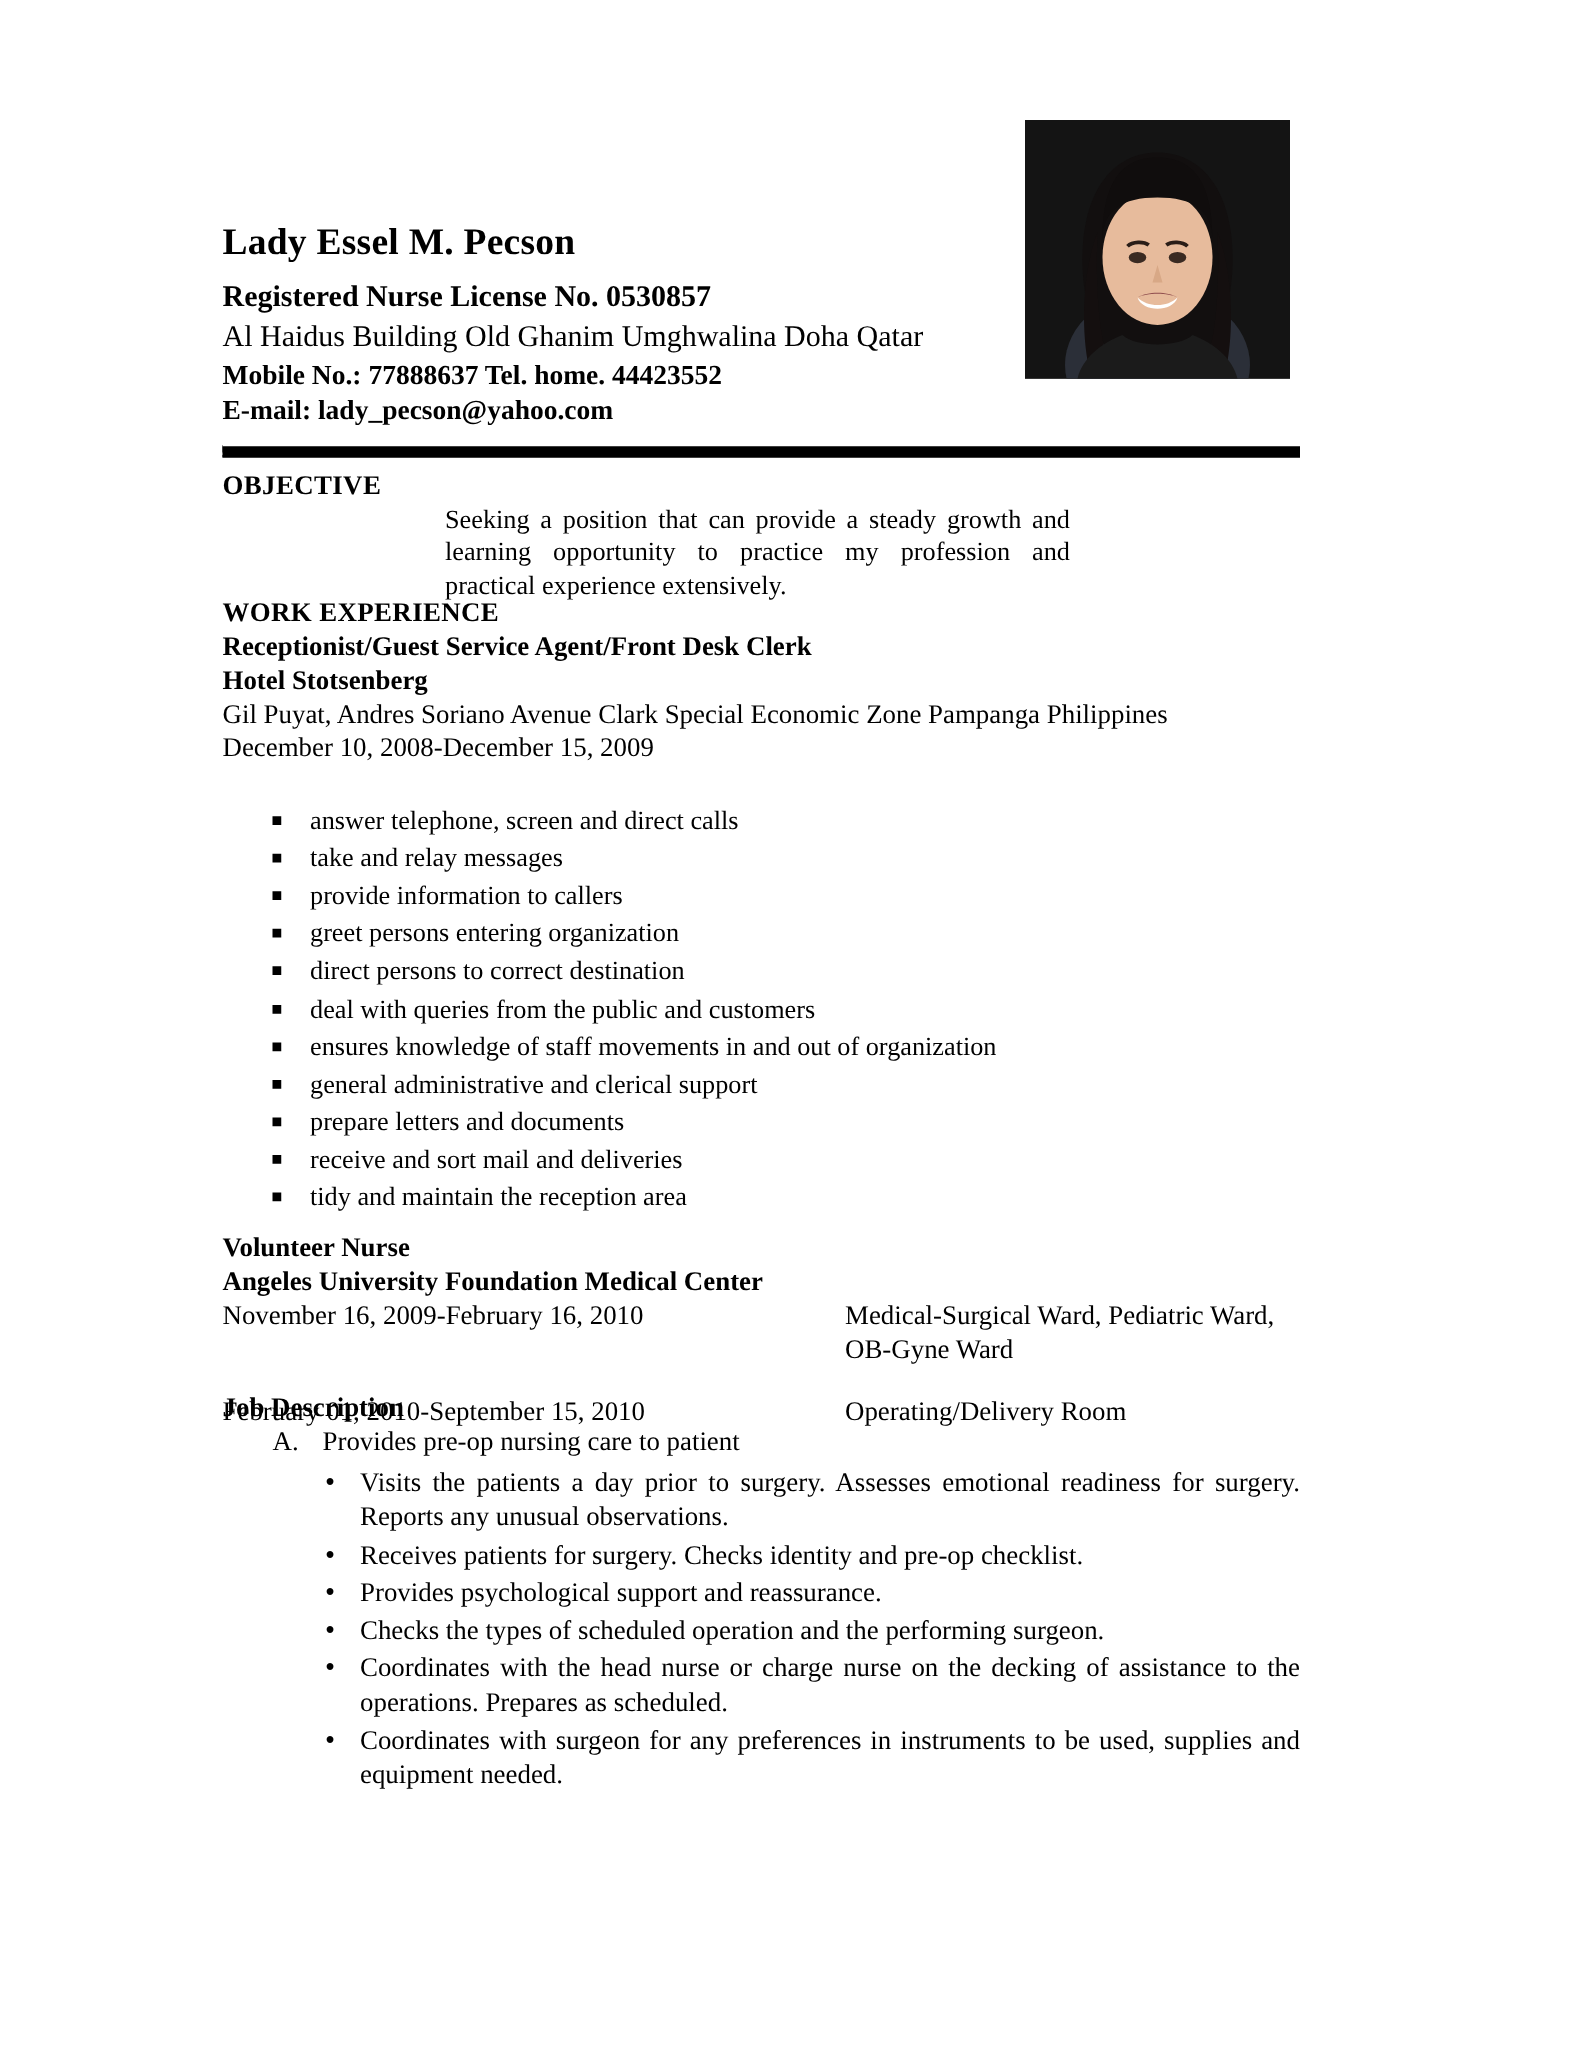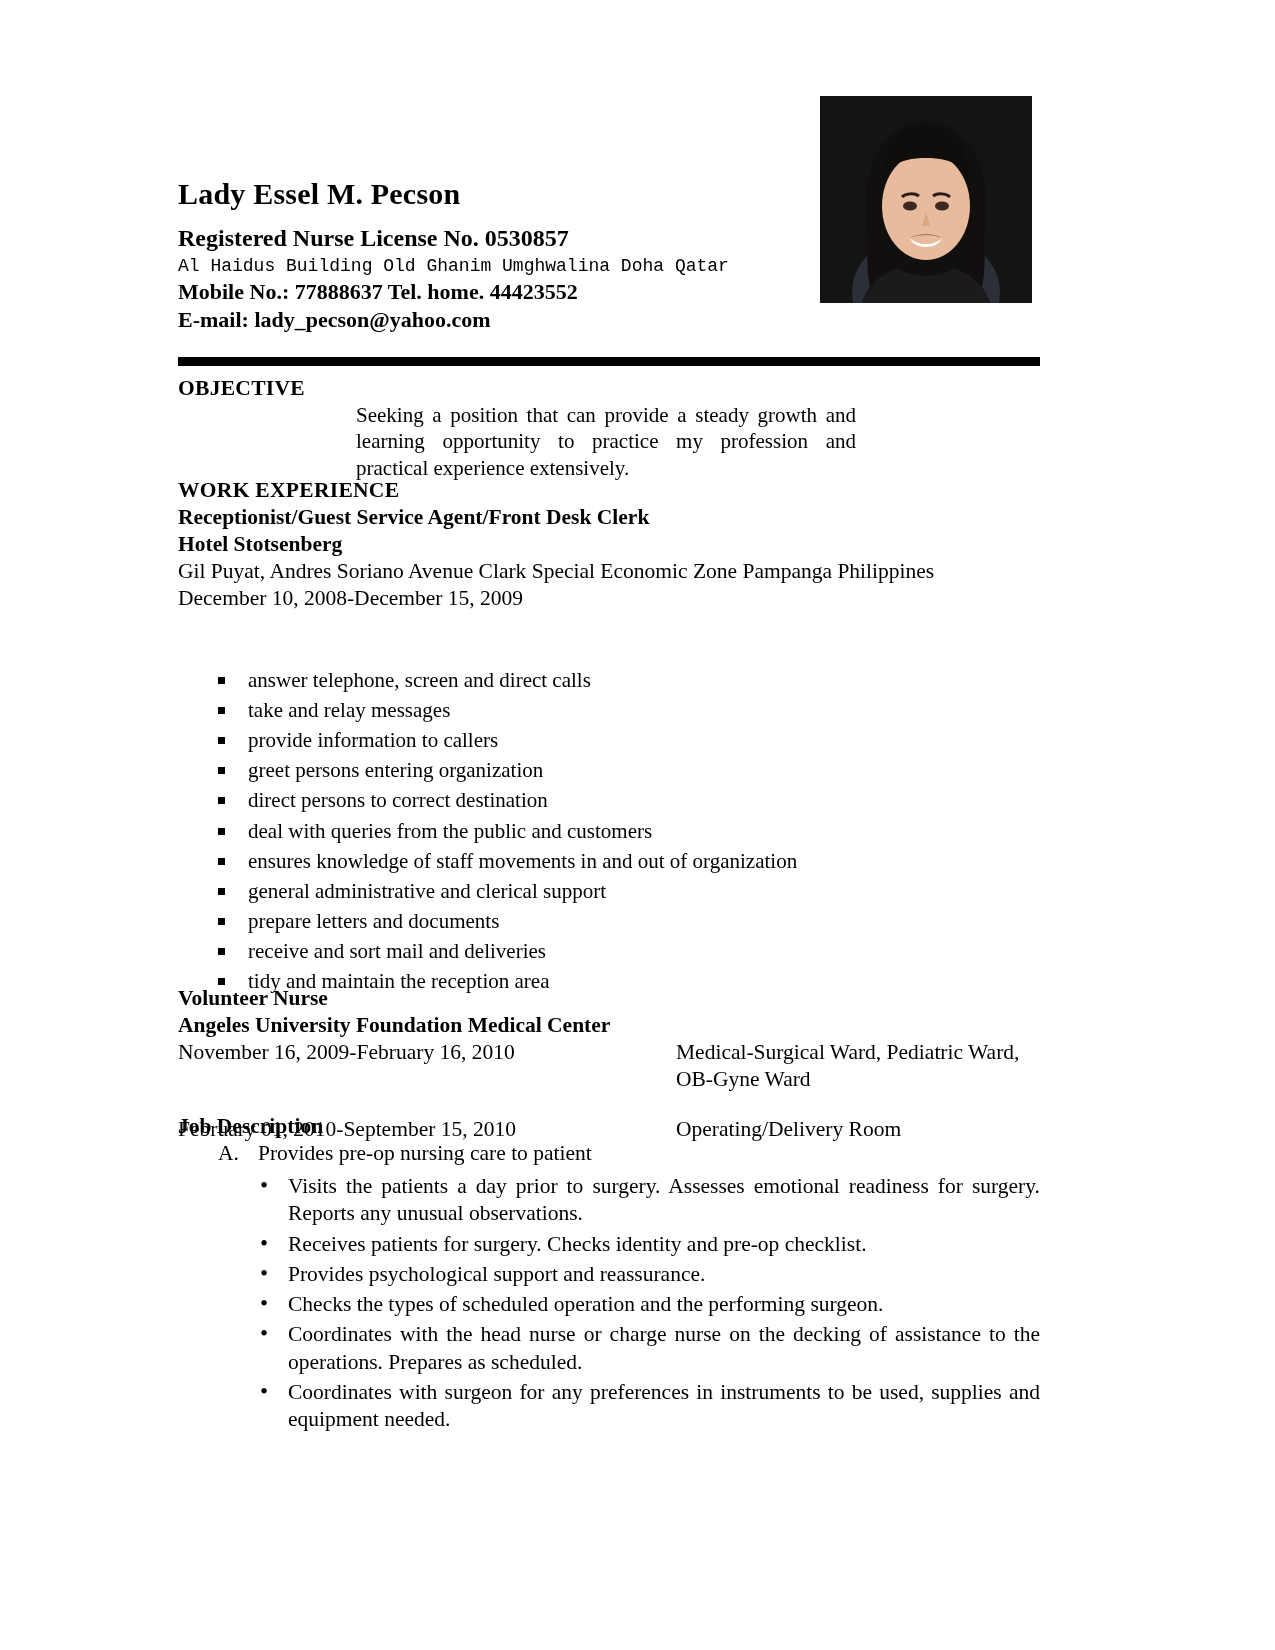--- a/index.html
+++ b/index.html
@@ -37,22 +37,22 @@
     line-height: 1.18;
     margin: 0 0 2px 0;
   }
   .license {
     font-size: 24px;
     font-weight: bold;
     line-height: 1.18;
     margin: 13px 0 2px 0;
   }
   .address {
-    font-family: Liberation Mono, monospace;
-    font-size: 18px;
+    font-family: Liberation Serif, serif;
+    font-size: 24px;
     line-height: 1.25;
     margin: 0 0 1px 0;
   }
   .contact-line {
     font-size: 22px;
     line-height: 1.28;
     margin: 0;
     font-weight: bold;
   }
 
@@ -226,21 +226,21 @@
 
   <div class="section" style="top:477px">
     <p class="sec-head">WORK EXPERIENCE</p>
     <p class="bold-line">Receptionist/Guest Service Agent/Front Desk Clerk</p>
     <p class="bold-line">Hotel Stotsenberg</p>
     <p class="plain-line">Gil Puyat, Andres Soriano Avenue Clark Special Economic Zone Pampanga Philippines</p>
     <p class="plain-line">December 10, 2008-December 15, 2009</p>
   </div>
 
   <div class="section" style="top:630px">
-    <ul class="sq" style="margin-top:38px">
+    <ul class="sq" style="margin-top:14px">
       <li>answer telephone, screen and direct calls</li>
       <li>take and relay messages</li>
       <li>provide information to callers</li>
       <li>greet persons entering organization</li>
       <li>direct persons to correct destination</li>
       <li>deal with queries from the public and customers</li>
       <li>ensures knowledge of staff movements in and out of organization</li>
       <li>general administrative and clerical support</li>
       <li>prepare letters and documents</li>
       <li>receive and sort mail and deliveries</li>

